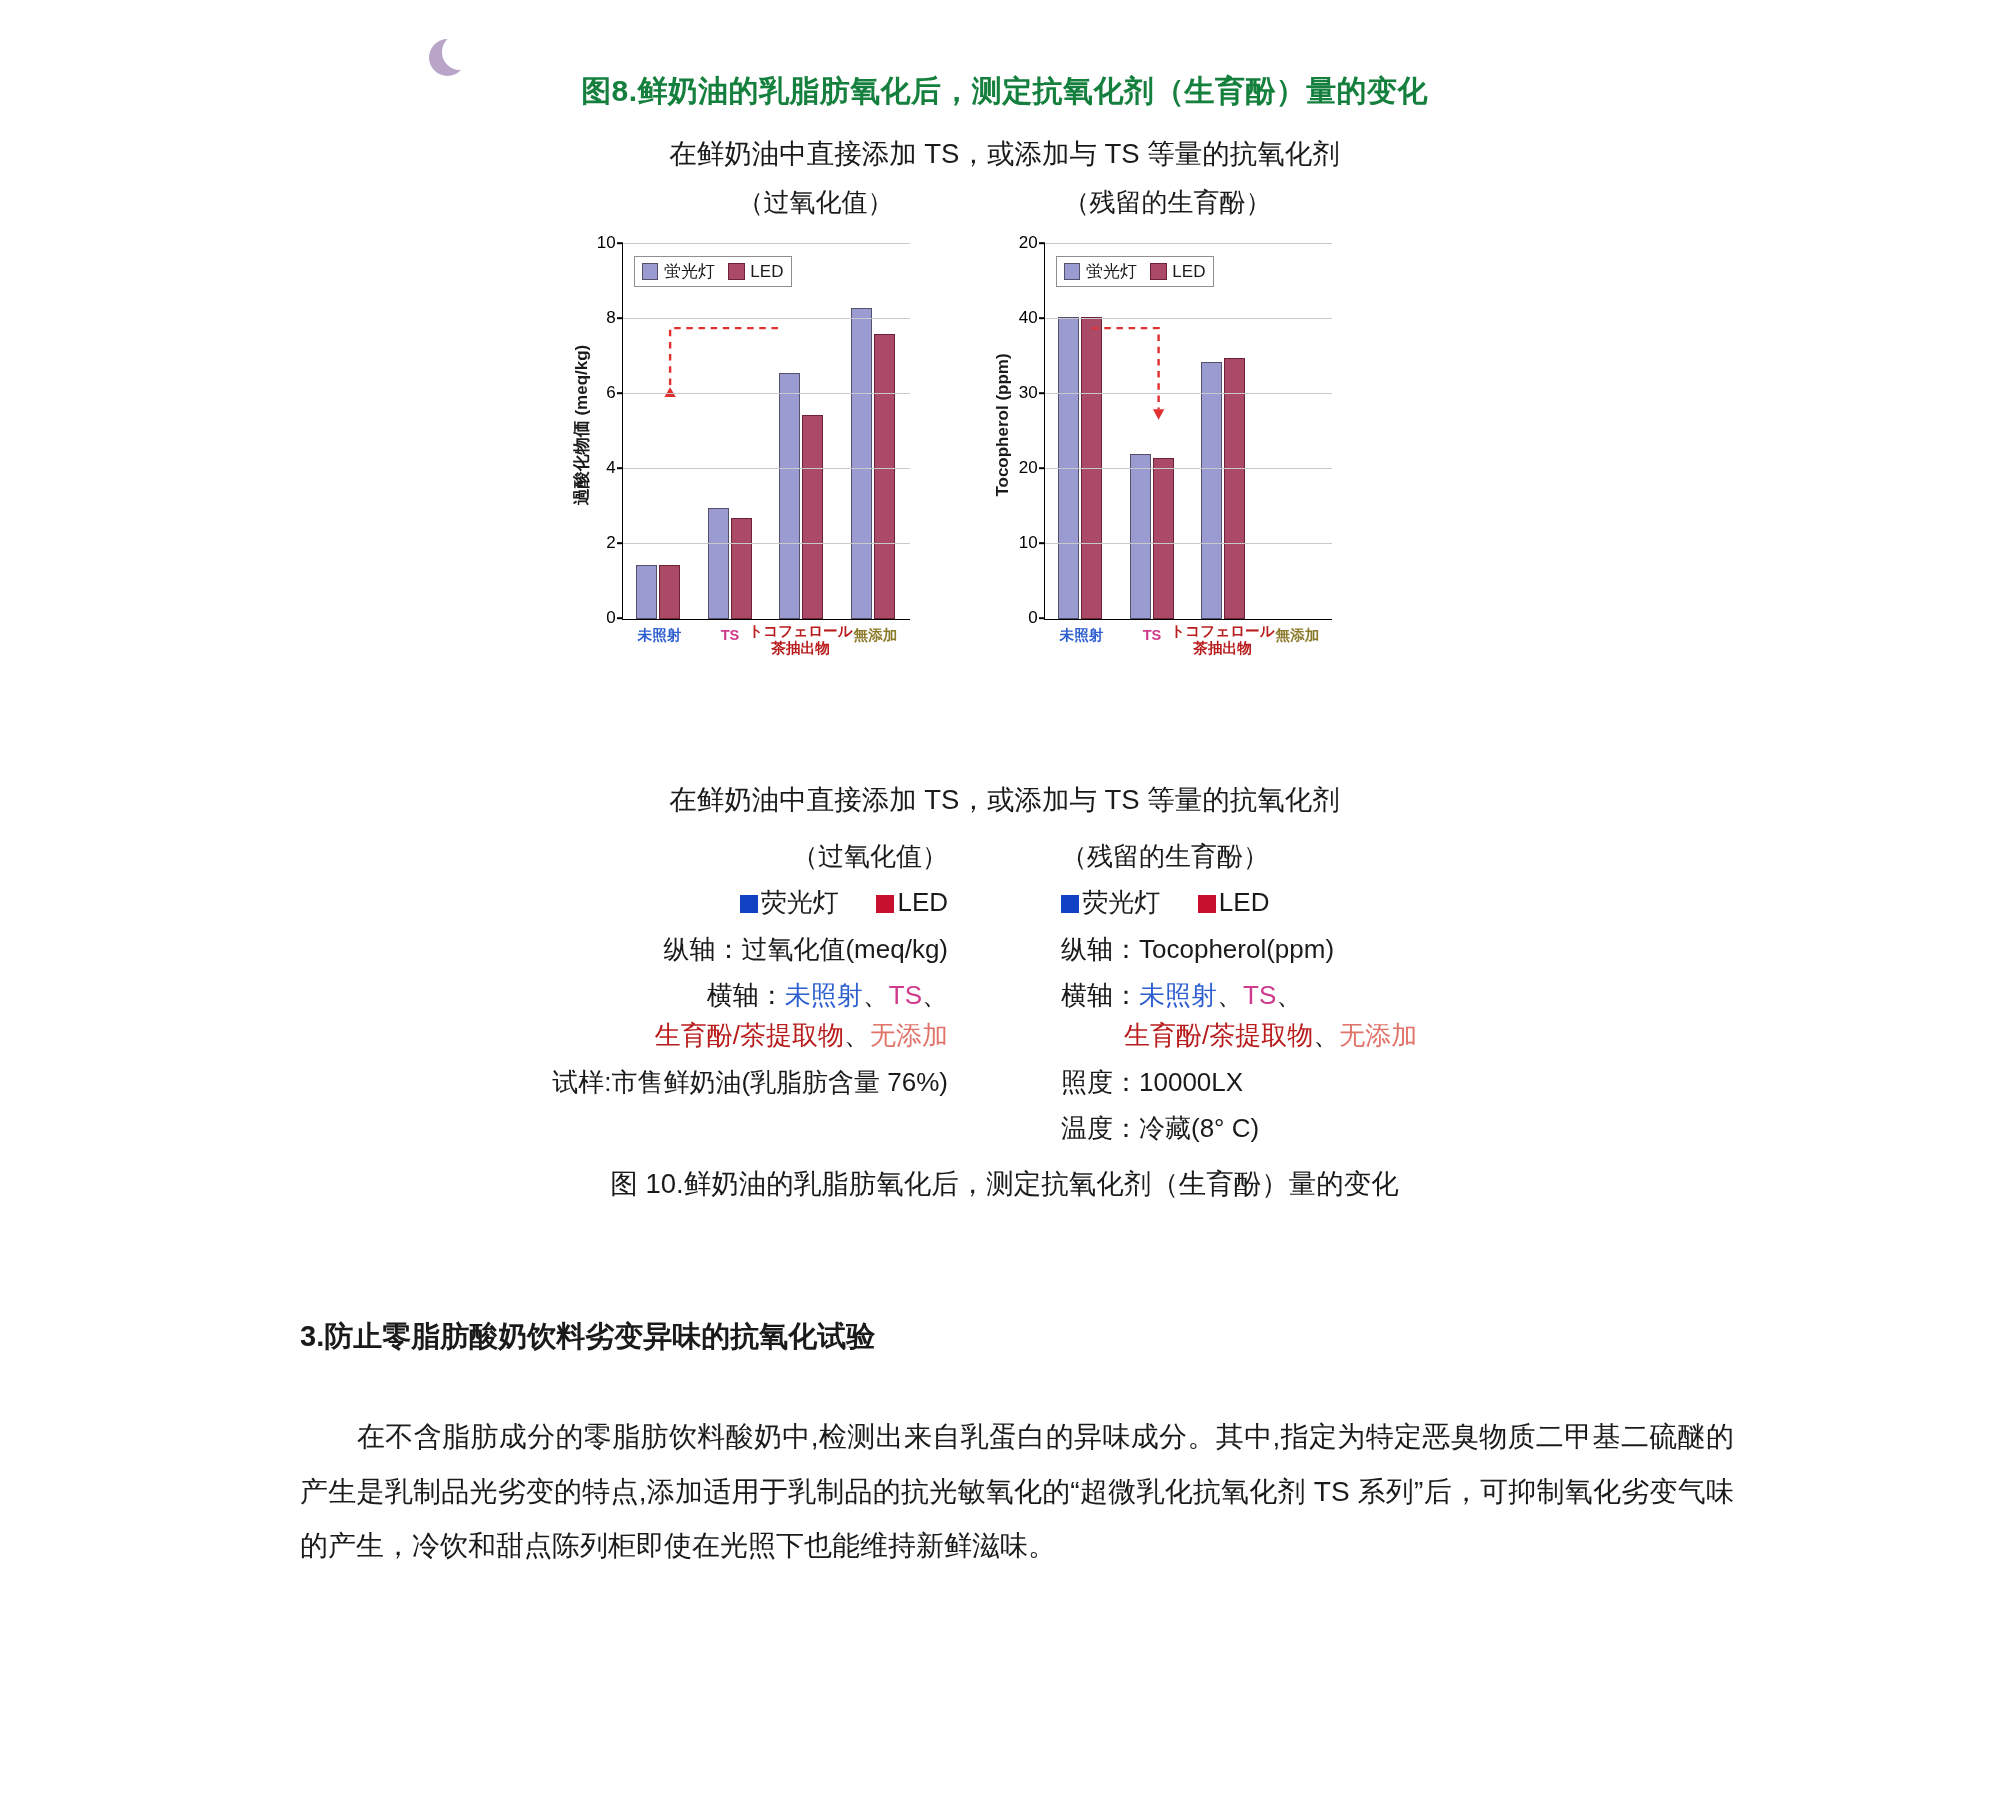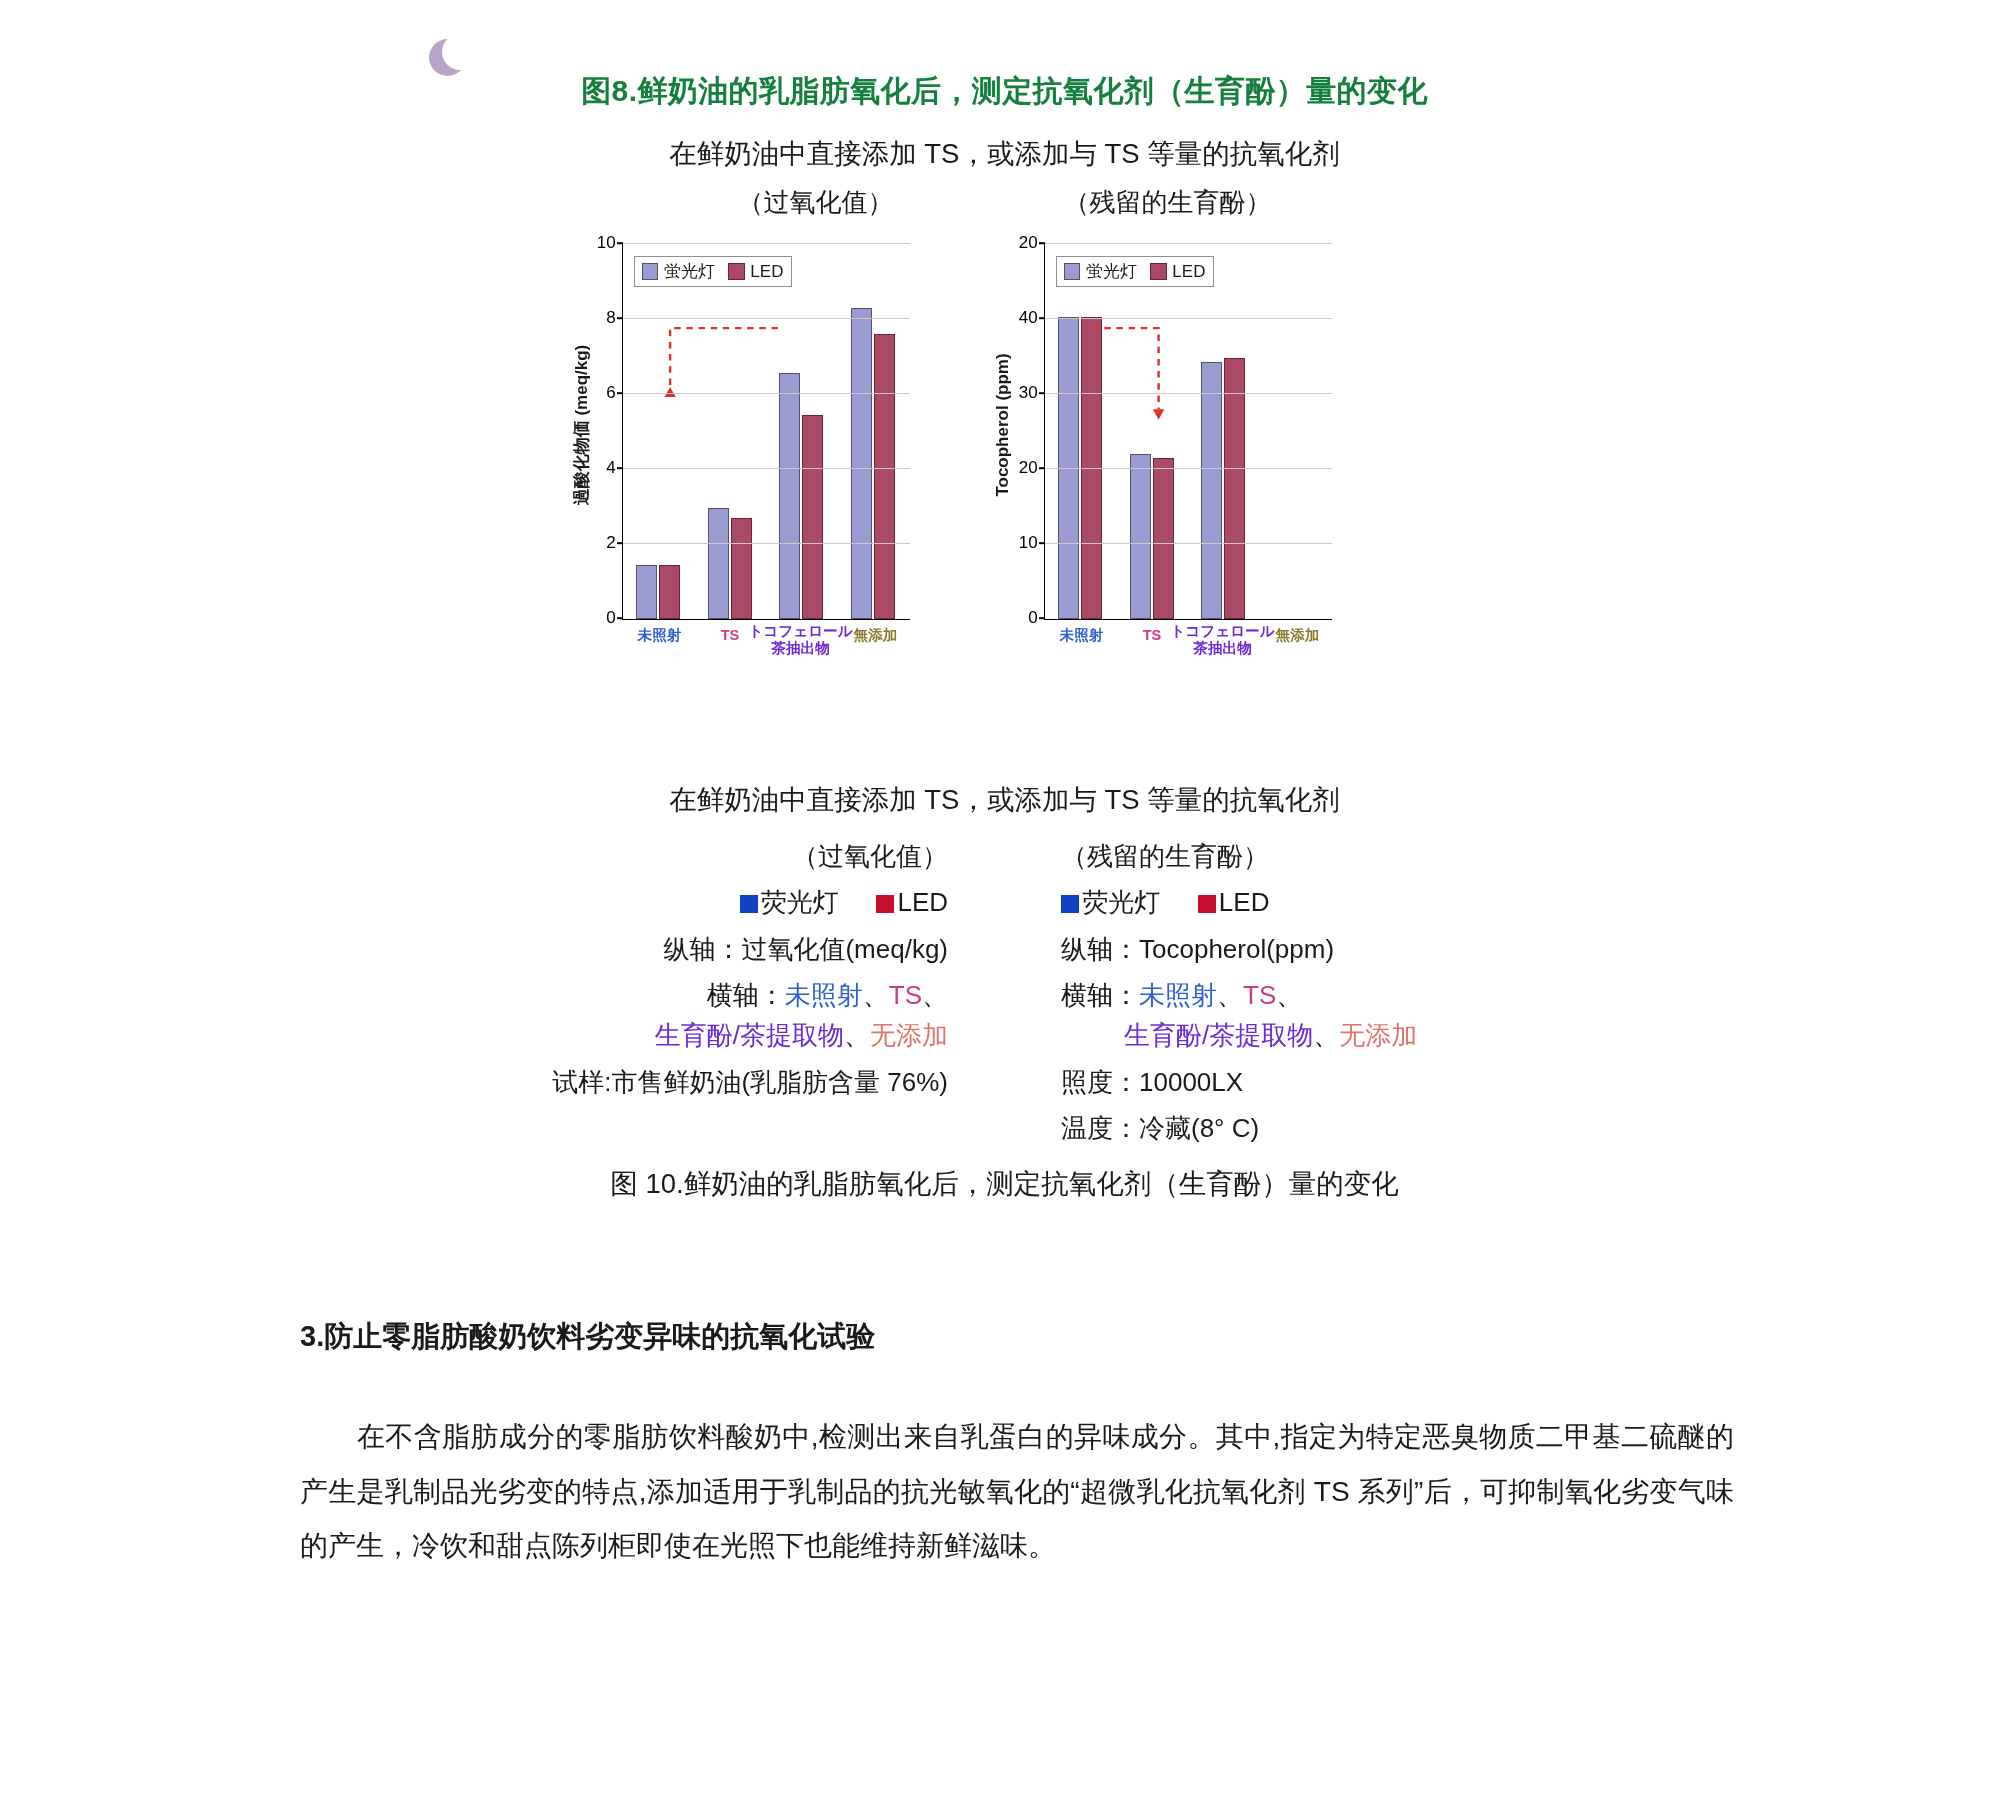--- a/index.html
+++ b/index.html
@@ -180,21 +180,21 @@
     position: absolute;
     text-align: center;
     font-size: 14.6px;
     font-weight: bold;
     line-height: 1.15;
     transform: translateX(-50%);
     white-space: nowrap;
   }
   .c-blue { color: #2d5fd0; }
   .c-pink { color: #d03a8c; }
-  .c-green { color: #6d28d9; }
+  .c-green { color: #b91c1c; }
   .c-olive { color: #8a7a2a; }
   
   .ann {
     position: absolute;
     pointer-events: none;
   }
   
   .desc {
     position: absolute;
     left: 0; right: 0;

